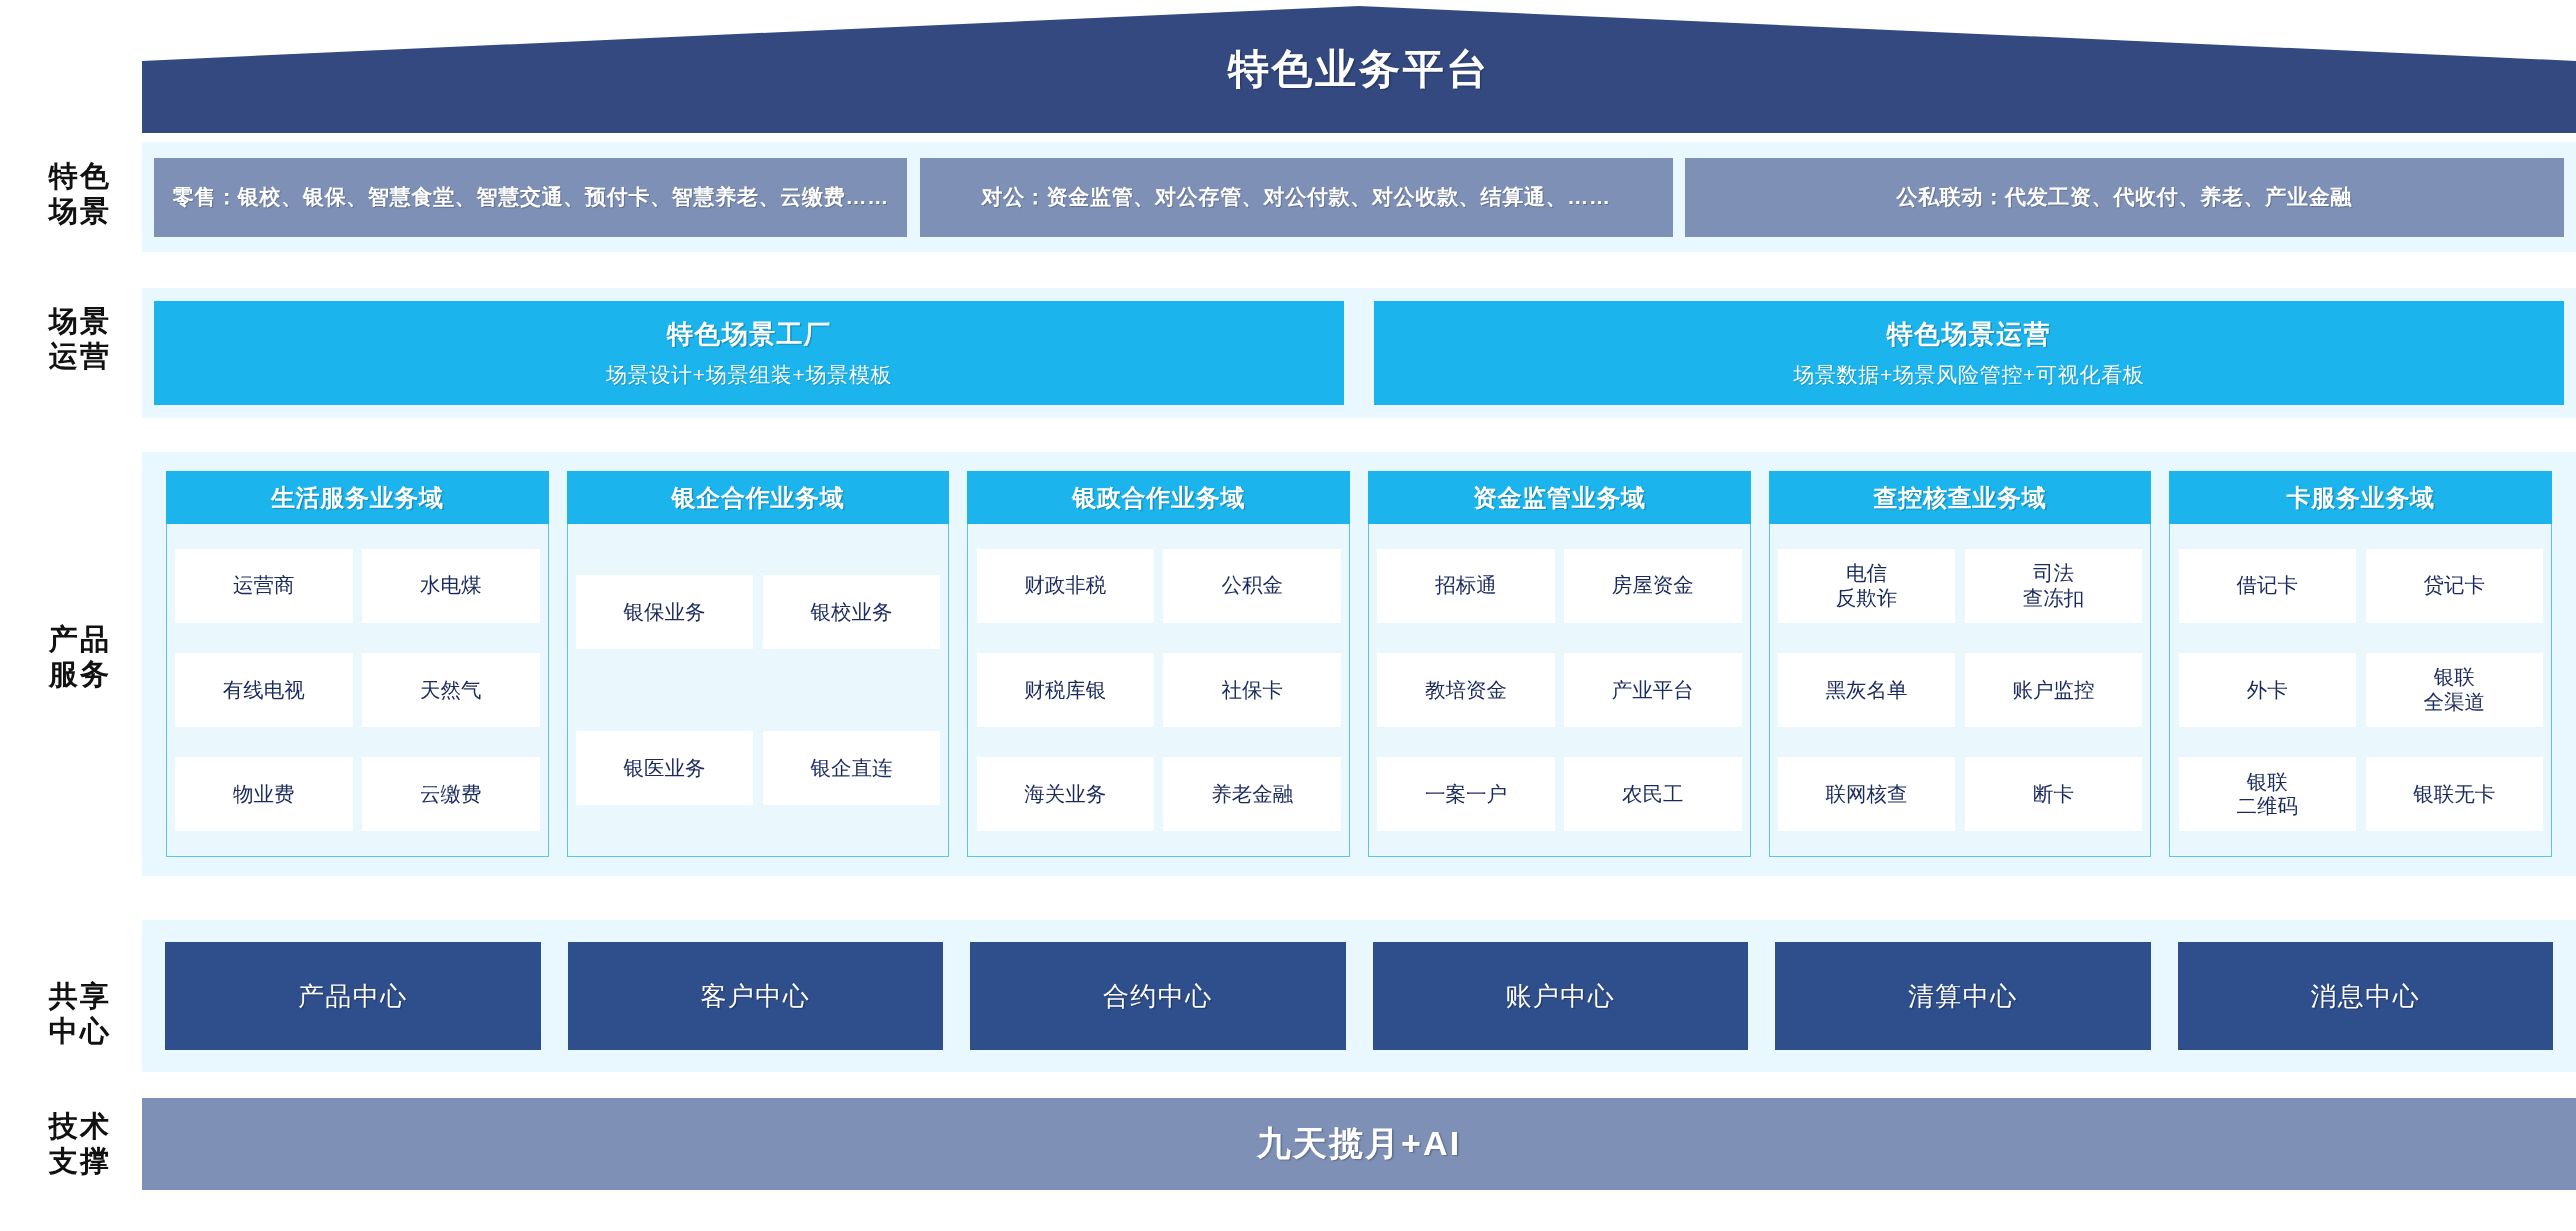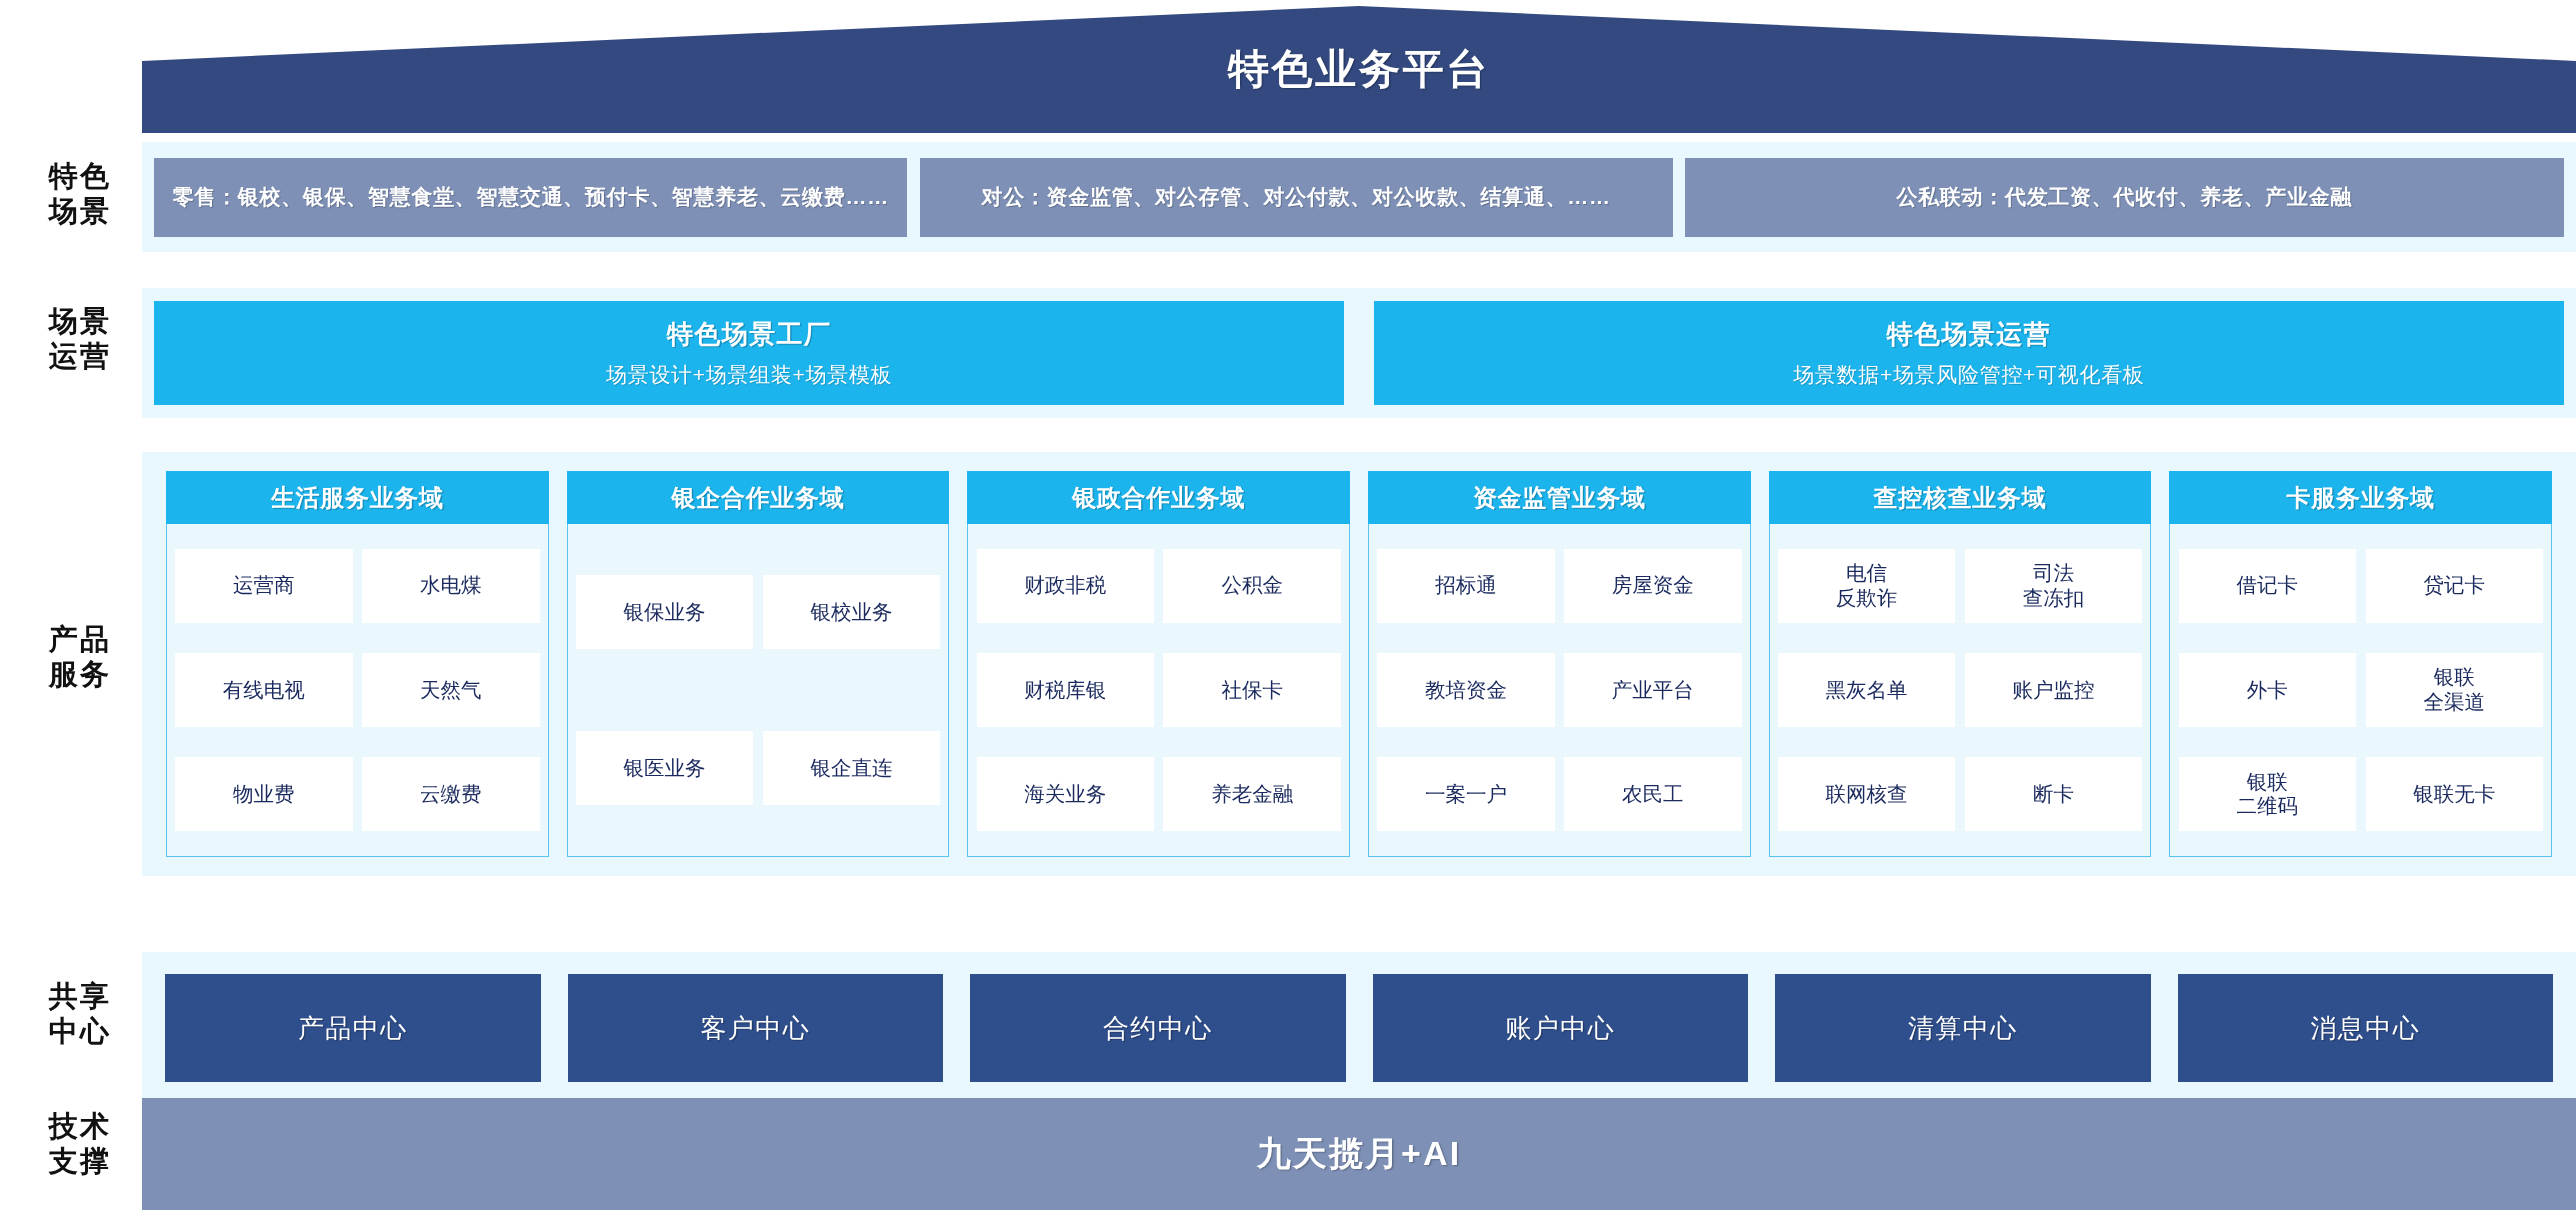--- a/index.html
+++ b/index.html
@@ -42,27 +42,27 @@
   .domain{flex:1 1 0;display:flex;flex-direction:column;}
   .domain-head{background:#1cb4ec;color:#fff;height:53px;display:flex;align-items:center;justify-content:center;
     font-size:24px;font-weight:bold;letter-spacing:0.7px;text-shadow:1.4px 1.4px 0.7px rgba(0,0,0,.22);}
   .domain-body{flex:1 1 auto;border:1.4px solid #59c5ef;border-top:none;background:#eaf7fd;
     display:flex;flex-direction:column;justify-content:space-around;padding:9.6px 8.2px;box-sizing:border-box;}
   .domain-row{display:flex;gap:9.6px;height:74px;}
   .cell{flex:1 1 0;background:#fff;color:#1b2a5e;display:flex;align-items:center;justify-content:center;
     text-align:center;font-size:20.5px;line-height:1.2;white-space:pre-line;}
 
   
-  .row-shared{top:952px;height:152px;display:flex;align-items:center;gap:27px;padding:0 23px;box-sizing:border-box;}
+  .row-shared{top:920px;height:152px;display:flex;align-items:center;gap:27px;padding:0 23px;box-sizing:border-box;}
   .shared-box{flex:1 1 0;background:#2f4e8c;color:#fff;height:108px;
     display:flex;align-items:center;justify-content:center;
     font-size:26px;letter-spacing:1.4px;text-shadow:1.4px 1.4px 0.7px rgba(0,0,0,.25);}
 
   
-  .row-tech{top:1098px;height:112px;background:#7e90b6;display:flex;align-items:center;justify-content:center;}
+  .row-tech{top:1098px;height:92px;background:#7e90b6;display:flex;align-items:center;justify-content:center;}
   .tech-text{color:#fff;font-size:34px;font-weight:bold;letter-spacing:2.1px;
     text-shadow:1.4px 1.4px 1.4px rgba(0,0,0,.25);}
 </style>
 </head>
 <body>
 
 <div class="page">
 
   <div class="roof">
     <svg viewBox="0 0 3556 185" preserveAspectRatio="none">

